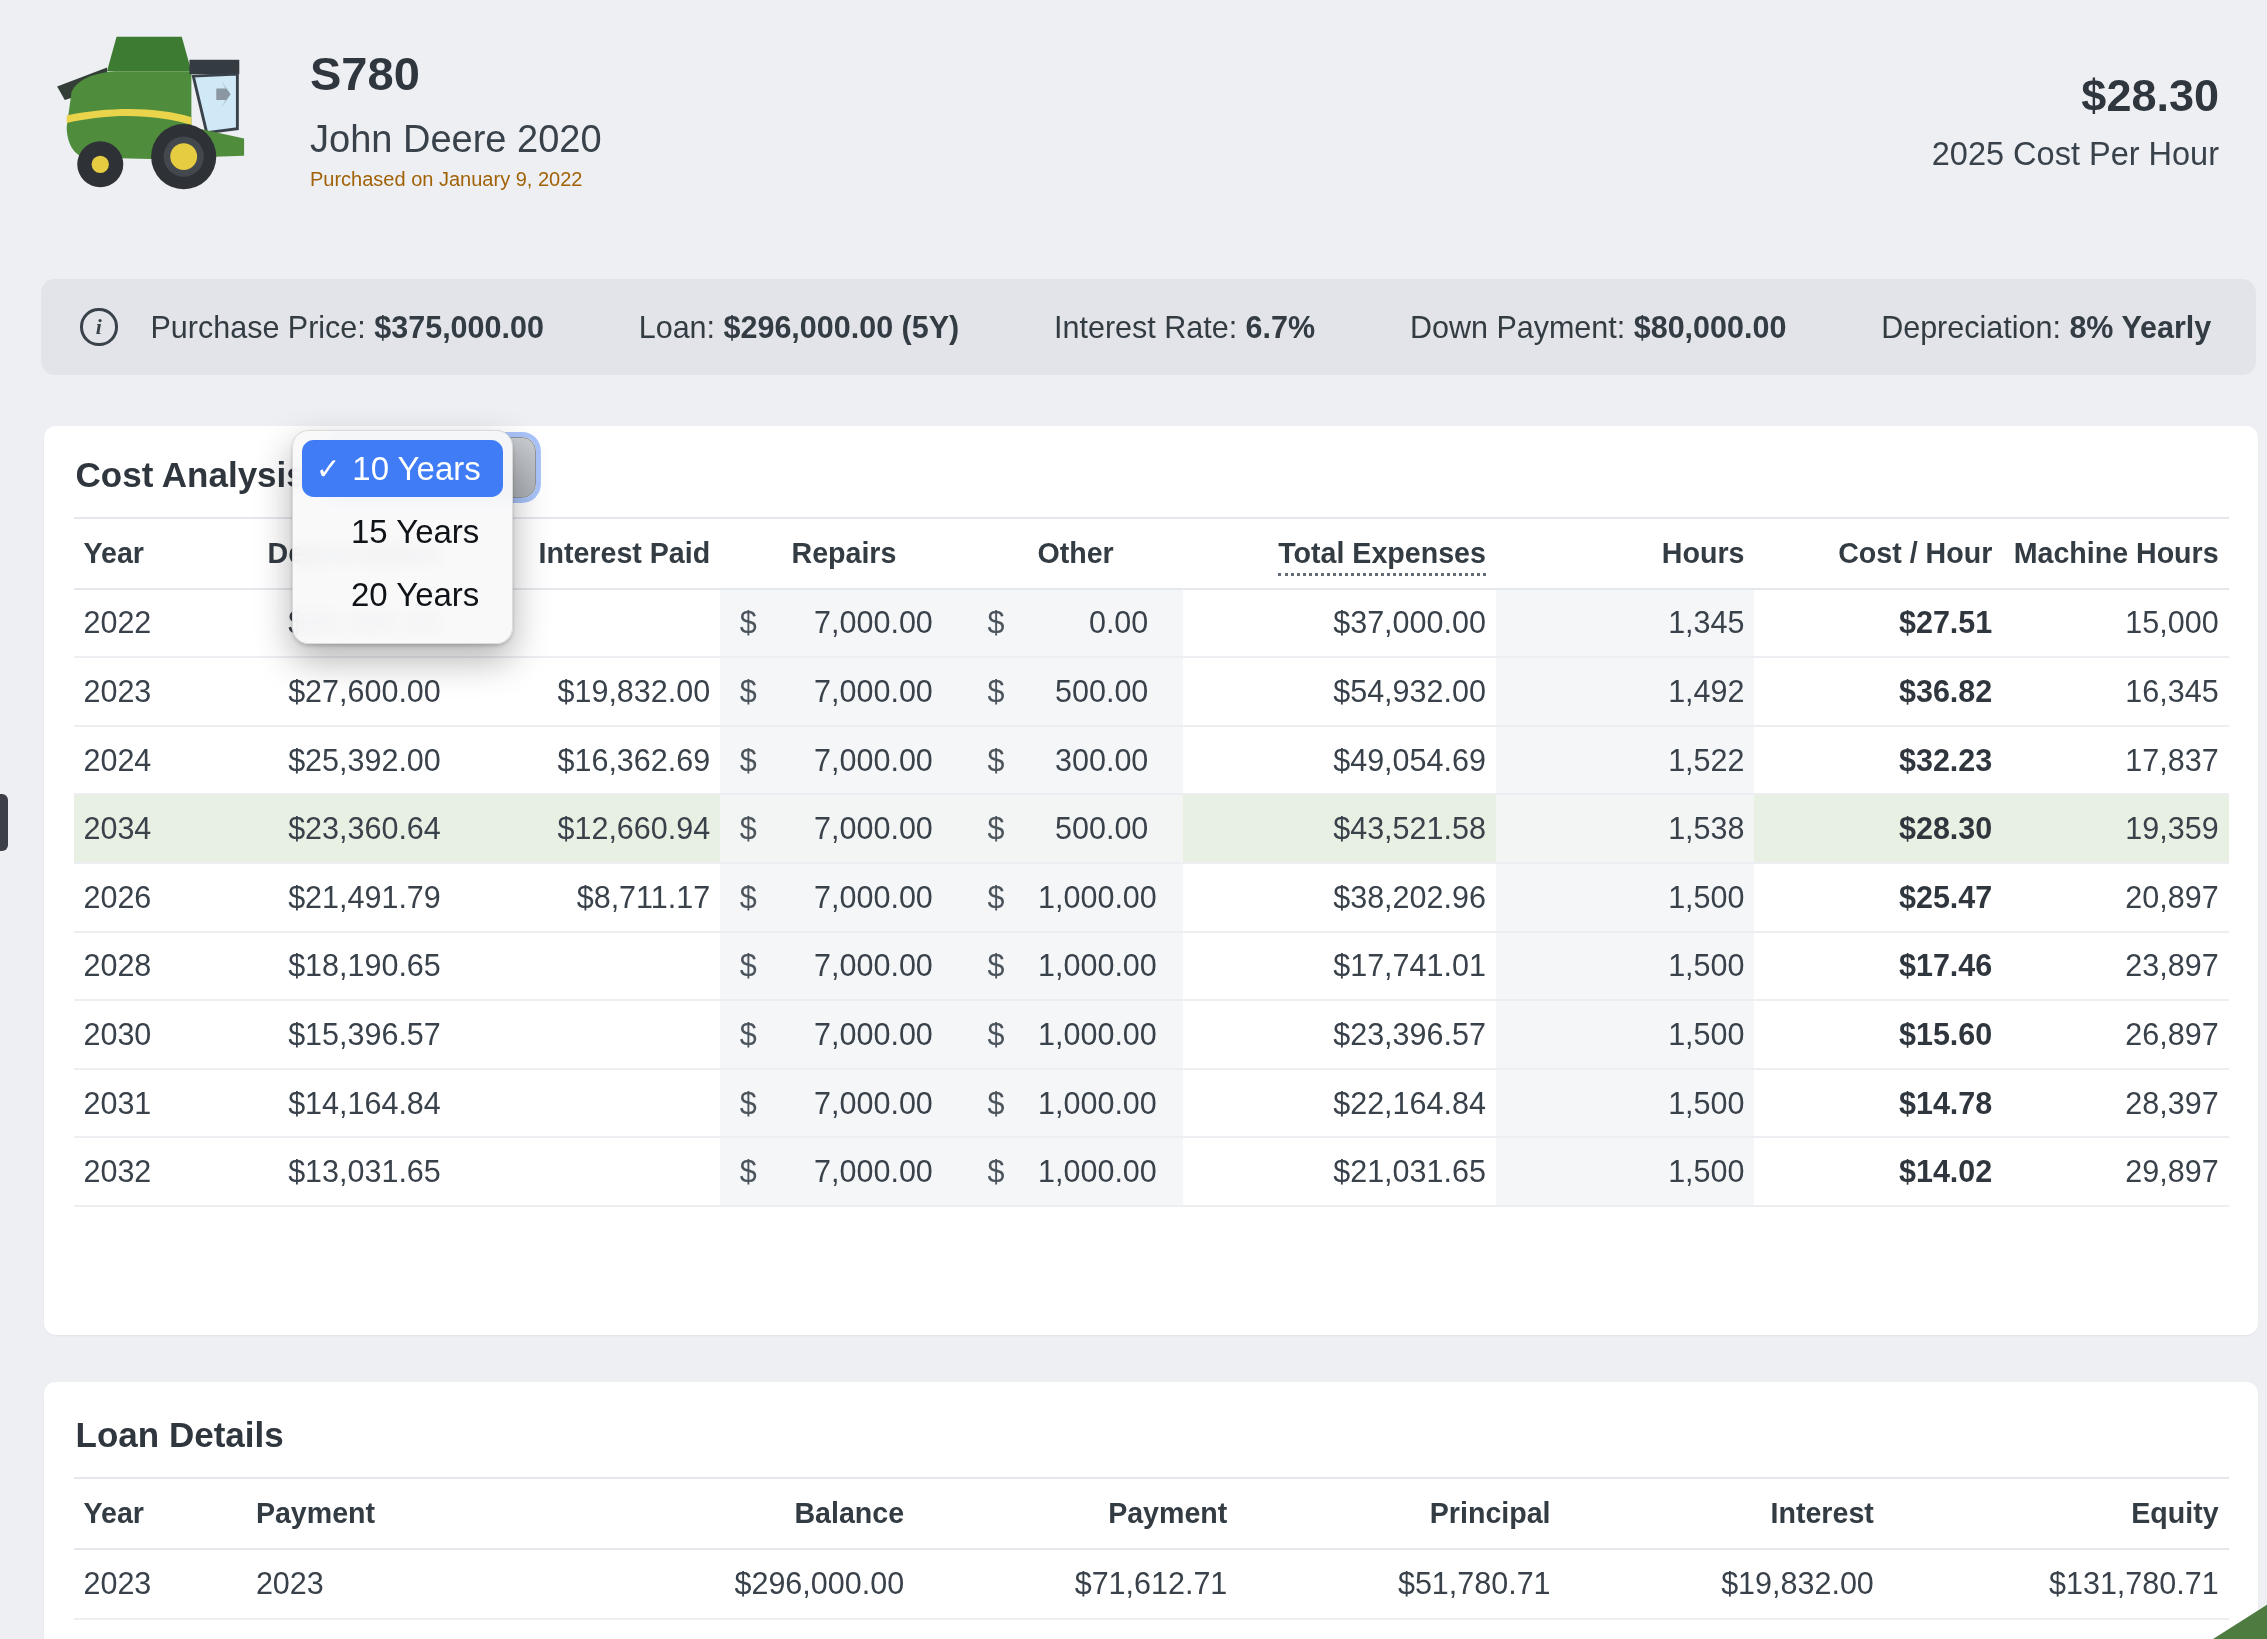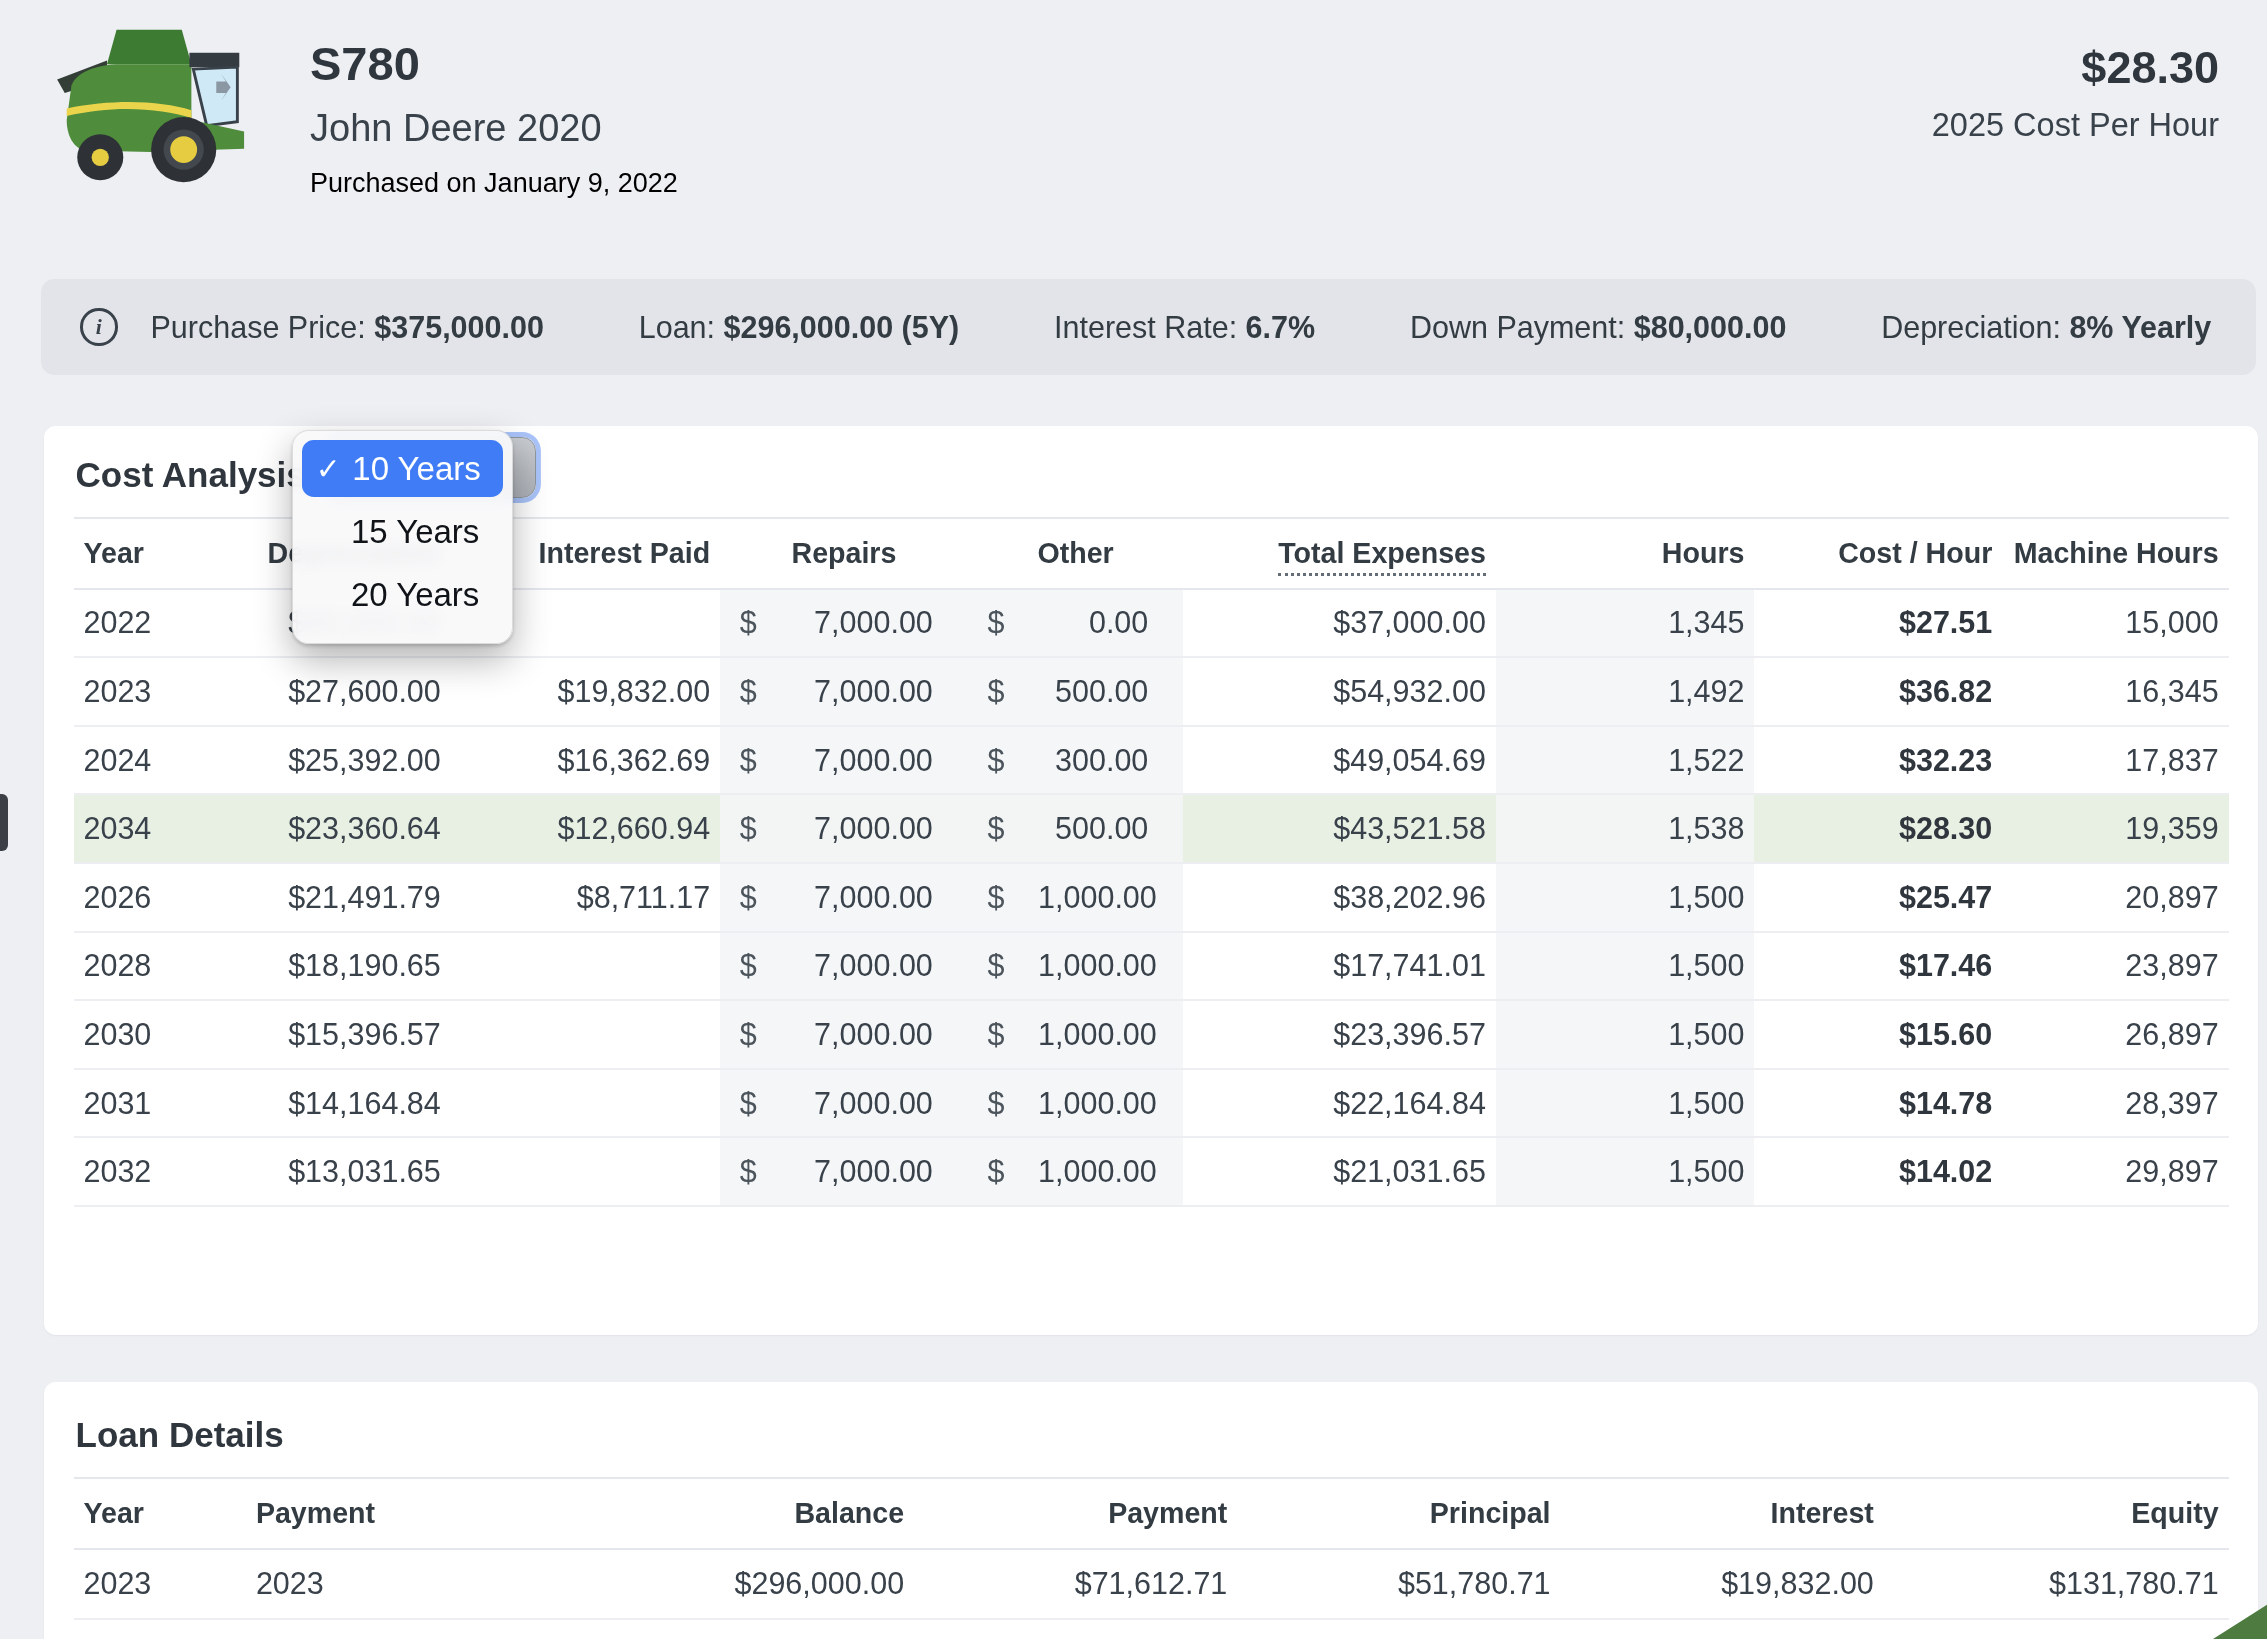--- a/index.html
+++ b/index.html
@@ -1,25 +1,25 @@
 <!DOCTYPE html>
 <html><head>
 <meta charset="utf-8">
 <style>
   html,body{margin:0;padding:0;}
   body{font-family:"Liberation Sans","DejaVu Sans",sans-serif;background:#edeff3;color:#343c44;}
   .page{position:relative;width:2268px;height:1639px;overflow:hidden;background:#edeff3;}
 
   
-  .app-header{display:flex;align-items:flex-start;padding:24px 49px 0 47px;}
+  .app-header{display:flex;align-items:center;padding:31px 49px 0 47px;}
   .machine-icon{width:212px;height:163px;flex:0 0 auto;}
   .machine-meta{margin-left:51px;padding-top:13.8px;}
   .machine-model{font-size:47px;font-weight:800;color:#2f363d;line-height:1.1;margin:0;}
   .machine-make{font-size:38px;color:#39424a;margin-top:17.7px;}
-  .machine-purchased{font-size:27px;color:#000000;margin-top:18px;}
+  .machine-purchased{font-size:20px;color:#a16207;margin-top:7px;}
   .cph{margin-left:auto;text-align:right;padding-top:17.7px;}
   .cph-value{font-size:45px;font-weight:800;color:#2f363d;}
   .cph-label{font-size:32.5px;color:#39424a;margin-top:13.8px;}
 
   
   .summary-bar{position:absolute;left:41px;right:11.8px;top:279px;height:96px;background:#e2e4e9;
     border-radius:13.8px;display:flex;align-items:center;padding:0 39px;box-sizing:border-box;}
   .info-icon{width:31.5px;height:31.5px;border:3px solid #39424a;border-radius:50%;display:flex;
     align-items:center;justify-content:center;font:italic 700 21.7px "Liberation Serif",serif;color:#39424a;flex:0 0 auto;margin-right:33px;}
   .summary-items{display:flex;flex:1;justify-content:space-between;align-items:center;padding-right:5.9px;}

